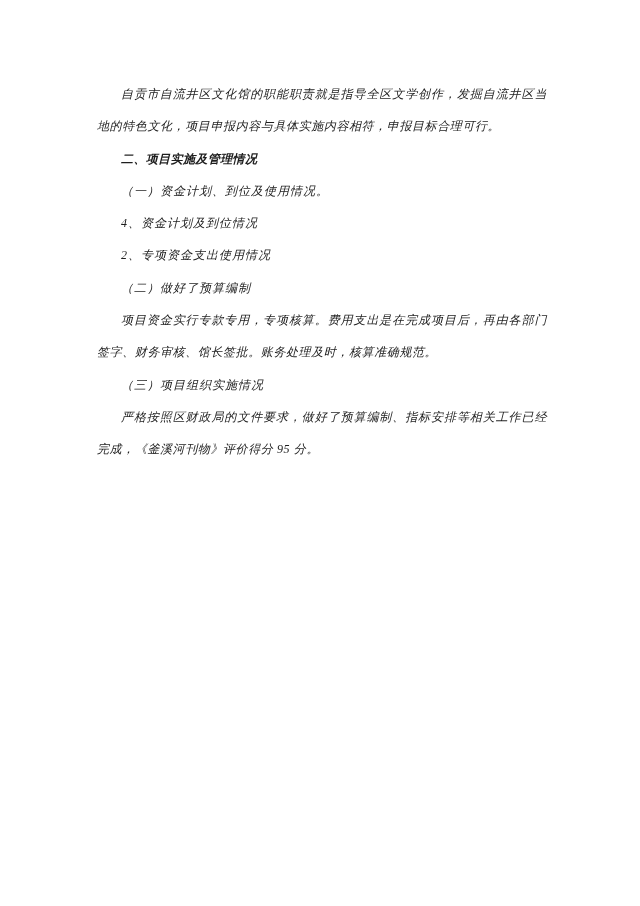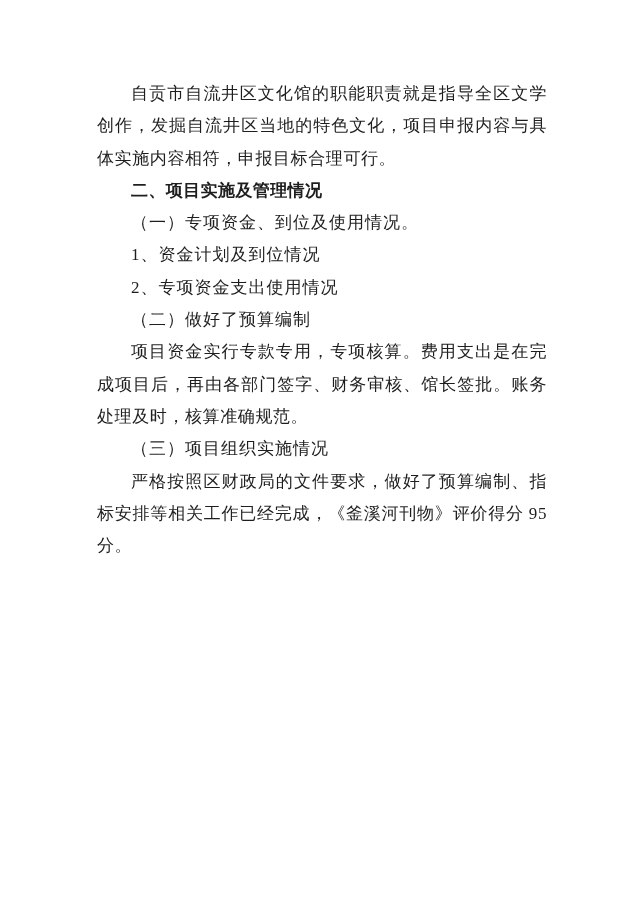--- a/index.html
+++ b/index.html
@@ -17,26 +17,27 @@
   }
   .content {
     position: absolute;
     top: 78px;
     left: 97px;
     width: 450px;
   }
   .content p {
     margin: 0;
     padding: 0;
-    font-size: 17px;
+    font-size: 12px;
     line-height: 32.3px;
     color: #1e1e1e;
     text-align: justify;
     text-align-last: left;
     text-indent: 2em;
+    font-style: italic;
   }
   
   .para-body {
     font-family: "Liberation Serif", "DejaVu Serif", serif;
     letter-spacing: 0.6px;
   }
   
   .para-heading {
     font-family: "Liberation Sans", "DejaVu Sans", sans-serif;
     font-weight: bold;
@@ -54,21 +55,21 @@
     letter-spacing: 1px;
   }
 </style>
 </head>
 <body>
 
 <div class="page">
   <div class="content" id="doc-content">
       <p class="para-body">自贡市自流井区文化馆的职能职责就是指导全区文学创作，发掘自流井区当地的特色文化，项目申报内容与具体实施内容相符，申报目标合理可行。</p>
       <p class="para-heading">二、项目实施及管理情况</p>
-      <p class="para-subheading">（一）专项资金、到位及使用情况。</p>
-      <p class="para-subheading2">1、资金计划及到位情况</p>
+      <p class="para-subheading">（一）资金计划、到位及使用情况。</p>
+      <p class="para-subheading2">4、资金计划及到位情况</p>
       <p class="para-subheading2">2、专项资金支出使用情况</p>
       <p class="para-subheading">（二）做好了预算编制</p>
       <p class="para-body">项目资金实行专款专用，专项核算。费用支出是在完成项目后，再由各部门签字、财务审核、馆长签批。账务处理及时，核算准确规范。</p>
       <p class="para-subheading">（三）项目组织实施情况</p>
       <p class="para-body">严格按照区财政局的文件要求，做好了预算编制、指标安排等相关工作已经完成，《釜溪河刊物》评价得分 95 分。</p>
     </div>
 </div>
 
 </body></html>

